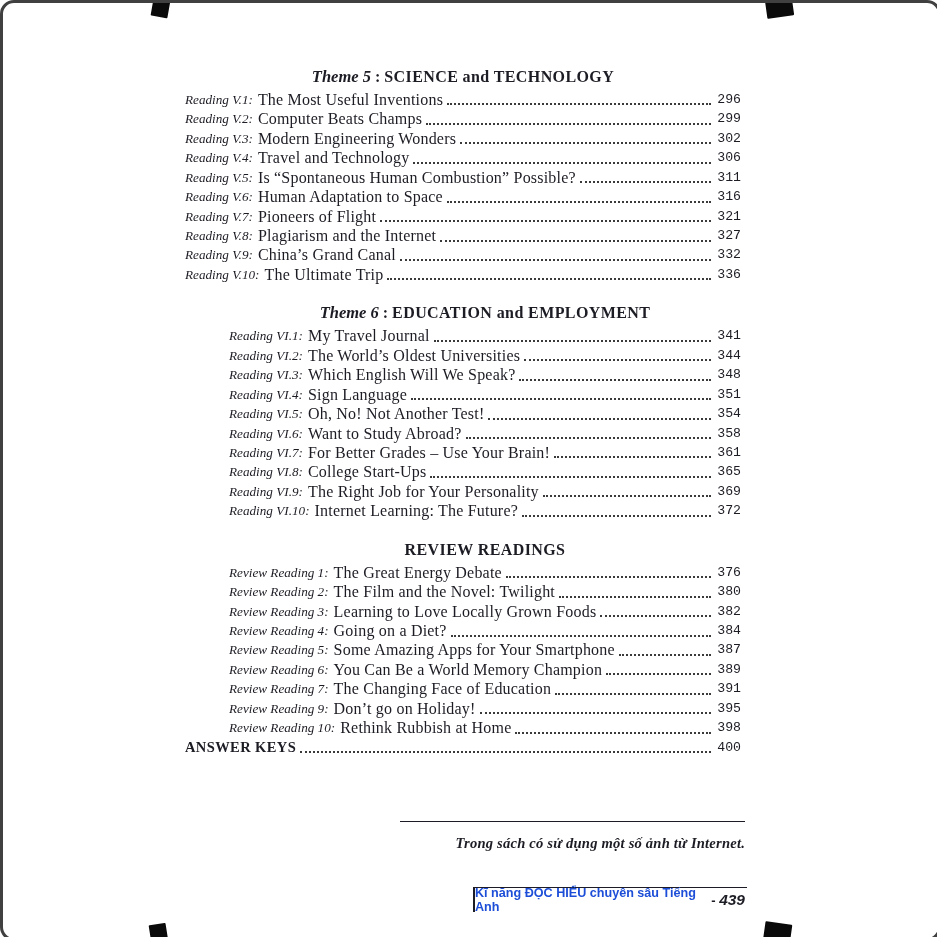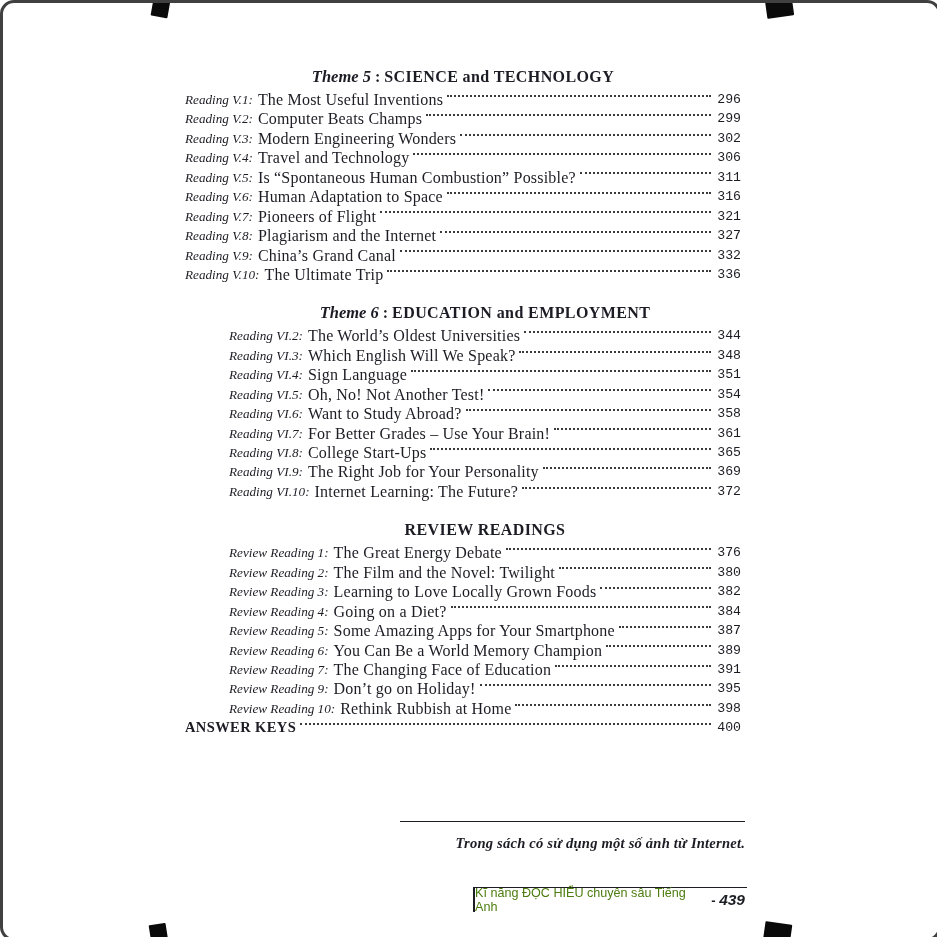--- a/index.html
+++ b/index.html
@@ -30,21 +30,21 @@
     height: 23px; line-height: 23px;
     margin-bottom: 2px;
     white-space: nowrap;
   }
   .hpre  { font-style: italic; font-weight: bold; font-size: 16.5px; }
   .hsep  { font-weight: bold; font-size: 16px; }
   .httl  { font-weight: bold; font-size: 16px; letter-spacing: 0.4px; }
 
   .row {
     display: flex;
-    align-items: center;
+    align-items: flex-end;
     height: 19.45px;
     line-height: 19.45px;
     white-space: nowrap;
   }
   .lbl { font-style: italic; font-size: 13.2px; margin-right: 5px; }
   .ttl { font-weight: normal; font-size: 16px; letter-spacing: 0.2px; }
   .dots {
     flex: 1;
     border-bottom: 2px dotted #3a3a3a;
     margin: 0 4px;
@@ -75,21 +75,21 @@
     left: 470px; top: 884px;
     width: 272px;
     border-top: 1.5px solid #1c1c24;
     border-left: 2px solid #1c1c24;
     height: 24px;
     display: flex;
     align-items: center;
     justify-content: flex-end;
     font-family: "Liberation Sans", "DejaVu Sans", sans-serif;
   }
-  .footer-title { font-weight: normal; font-size: 12.6px; color: #4d7c0f; }
+  .footer-title { font-weight: bold; font-size: 12.6px; color: #1d4ed8; }
   .footer-sep   { font-weight: bold; font-size: 13px; white-space: pre; }
   .footer-page  { font-weight: bold; font-style: italic; font-size: 15.5px; padding-right: 2px; }
 </style>
 </head>
 <body>
 
 <div class="frame">
   <div class="corner-mark mark-tl"></div>
   <div class="corner-mark mark-tr"></div>
   <div class="corner-mark mark-bl"></div>
@@ -155,20 +155,26 @@
           </div>
           <div class="row">
             <span class="lbl">Reading V.10:</span>
             <span class="ttl">The Ultimate Trip</span>
             <span class="dots"></span>
             <span class="pg">336</span>
           </div>
         </section>
         <section class="sec">
           <div class="heading"><span class="hpre">Theme 6</span><span class="hsep"> : </span><span class="httl">EDUCATION and EMPLOYMENT</span></div>
+          <div class="row">
+            <span class="lbl">Reading VI.1:</span>
+            <span class="ttl">My Travel Journal</span>
+            <span class="dots"></span>
+            <span class="pg">341</span>
+          </div>
           <div class="row">
             <span class="lbl">Reading VI.2:</span>
             <span class="ttl">The World’s Oldest Universities</span>
             <span class="dots"></span>
             <span class="pg">344</span>
           </div>
           <div class="row">
             <span class="lbl">Reading VI.3:</span>
             <span class="ttl">Which English Will We Speak?</span>
             <span class="dots"></span>

